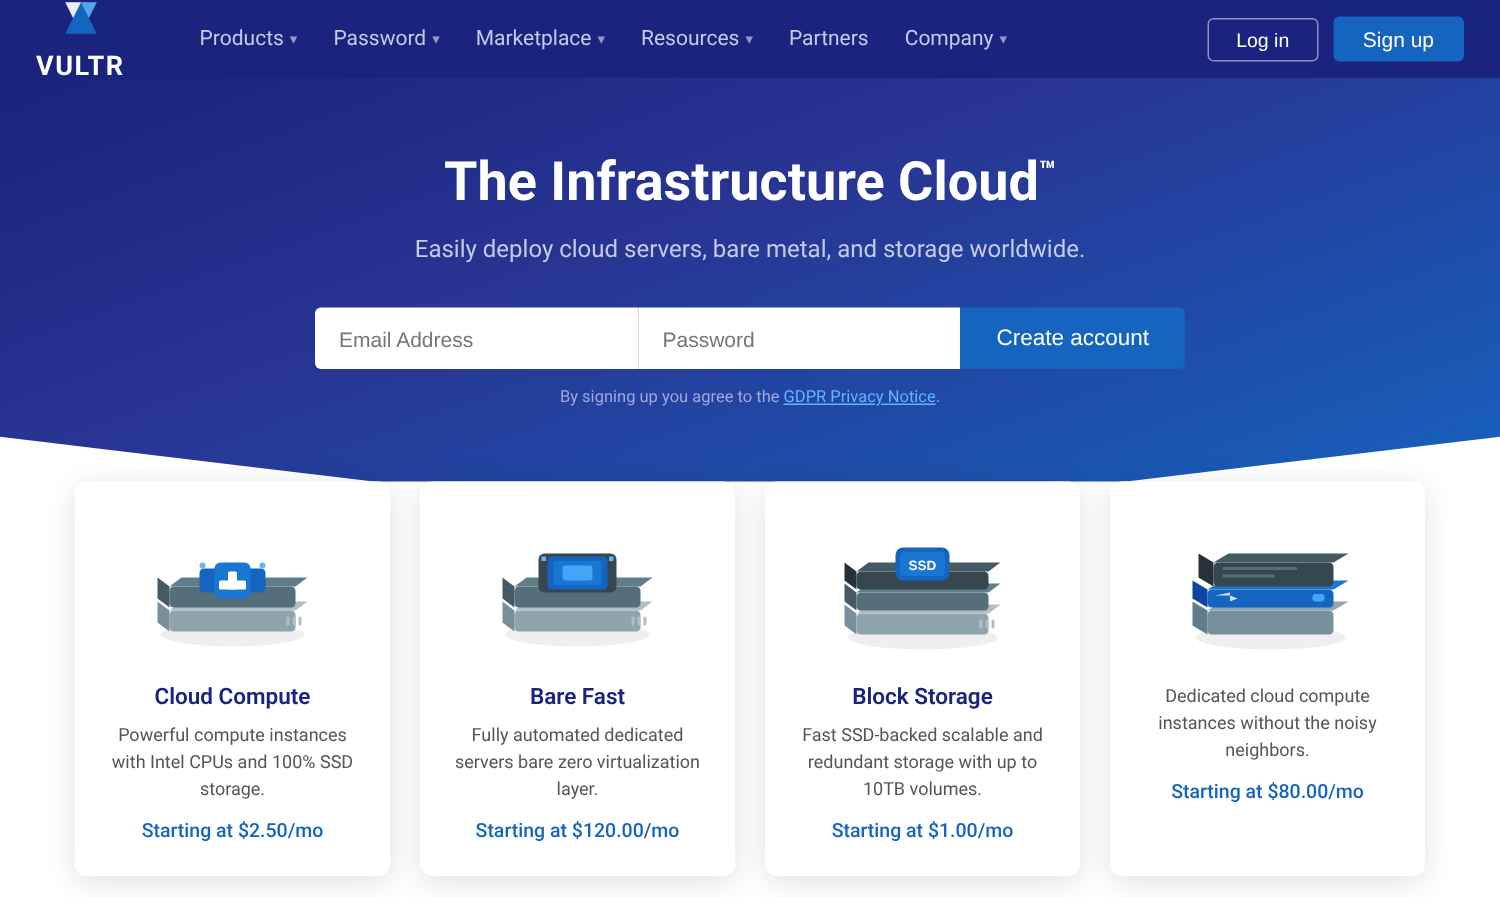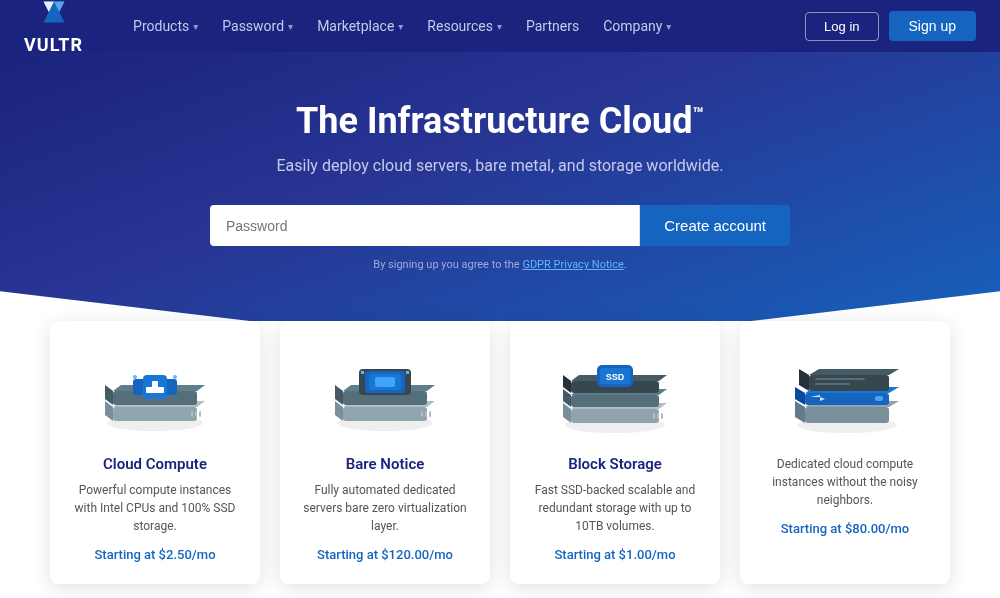--- a/index.html
+++ b/index.html
@@ -242,20 +242,21 @@
   </div>
 </nav>
 
 <section class="hero">
   <h1 class="hero-title">
     <span>The Infrastructure Cloud</span><sup>™</sup>
   </h1>
   <p class="hero-sub">Easily deploy cloud servers, bare metal, and storage worldwide.</p>
 
   <div class="hero-form">
+    <input type="email" placeholder="Email Address" style="">
     <input type="password" placeholder="Password" style="">
     <button class="btn-create">Create account</button>
   </div>
 
   <p class="hero-legal">
     <span>By signing up you agree to the </span><a href="#">GDPR Privacy Notice</a><span>.</span>
   </p>
 </section>
 
 <section class="cards-section">
@@ -313,21 +314,21 @@
         <rect x="50" y="36" width="20" height="10" rx="2" fill="#42a5f5"></rect>
 
         <rect x="36" y="30" width="3" height="3" fill="#64b5f6"></rect>
         <rect x="81" y="30" width="3" height="3" fill="#64b5f6"></rect>
 
         <rect x="96" y="70" width="2" height="6" rx="1" fill="#b0bec5"></rect>
         <rect x="100" y="70" width="2" height="6" rx="1" fill="#b0bec5"></rect>
         <rect x="104" y="70" width="2" height="6" rx="1" fill="#b0bec5"></rect>
       </svg>
     </div>
-    <div class="card-title">Bare Notice</div>
+    <div class="card-title">Bare Fast</div>
     <div class="card-desc">Fully automated dedicated servers bare zero virtualization layer.</div>
     <div class="card-price">Starting at $120.00/mo</div>
   </div>
 
   <div class="card">
     <div class="card-img">
       <svg viewBox="0 0 120 100" class="block-storage-svg">
         <ellipse cx="60" cy="84" rx="50" ry="8" fill="#e0e0e0" opacity="0.5"></ellipse>
 
         <rect x="16" y="68" width="88" height="14" rx="3" fill="#90a4ae"></rect>

